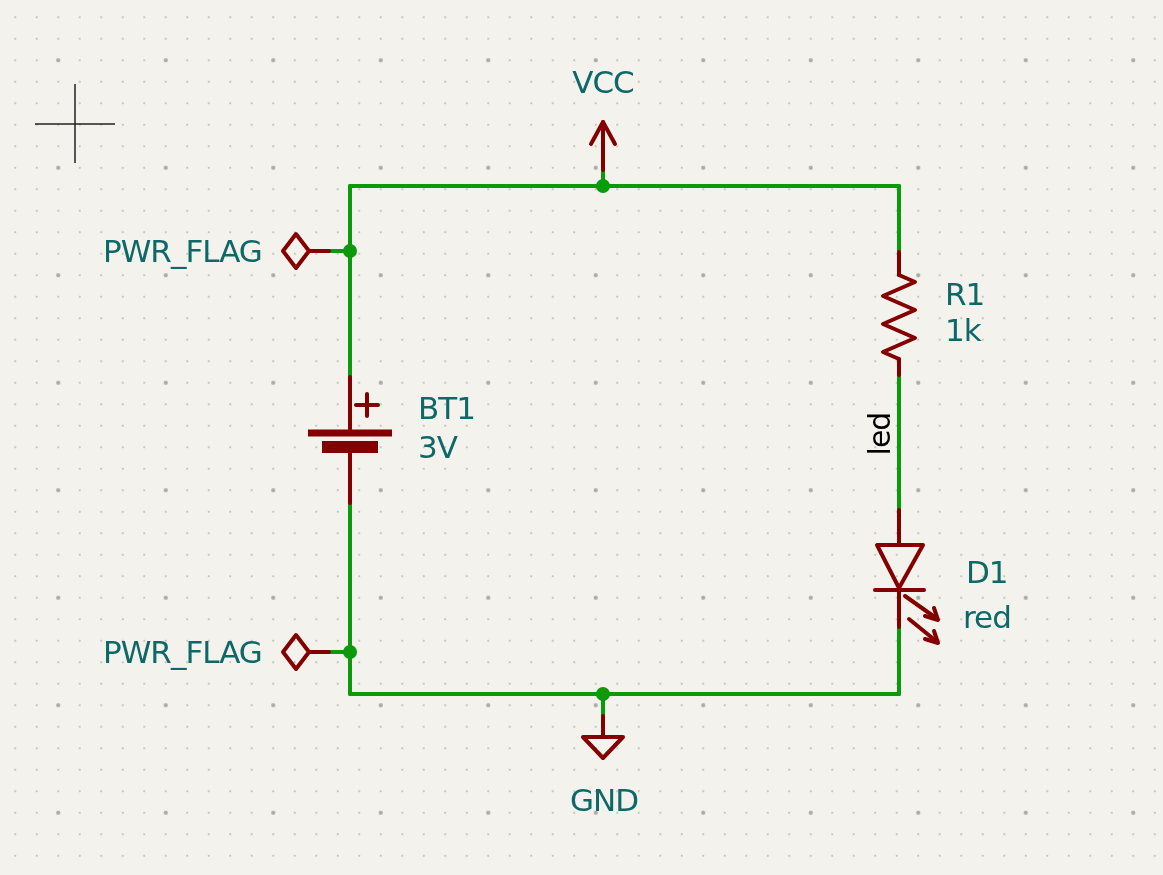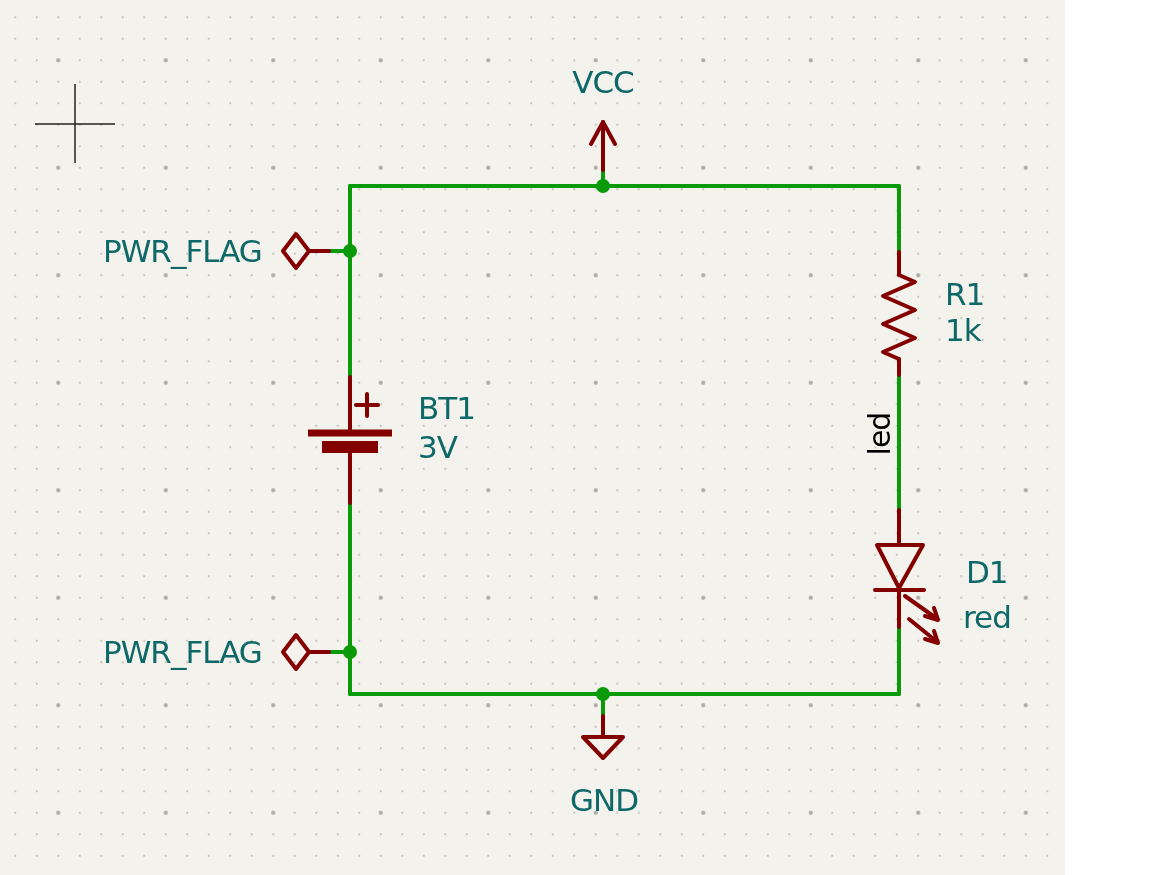--- a/index.html
+++ b/index.html
@@ -8,21 +8,21 @@
     --grid-dot-major: #ADACA6;
     --wire: #0A9A0A;
     --symbol: #840000;
     --field-text: #0E6868;
     --net-label: #000000;
     --crosshair: #222222;
   }
   html, body { margin: 0; padding: 0; }
   .canvas {
     position: relative;
-    width: 1065px;
+    width: 1163px;
     height: 875px;
     overflow: hidden;
     background-color: var(--background);
     background-image:
       radial-gradient(circle, var(--grid-dot-major) 2px, transparent 2.2px),
       radial-gradient(circle, var(--grid-dot) 1px, transparent 1.2px);
     background-size: 107.5px 107.5px, 21.5px 21.5px;
     background-position: 4.5px 6.5px, 4.5px 6.5px;
   }
   svg { display: block; }

